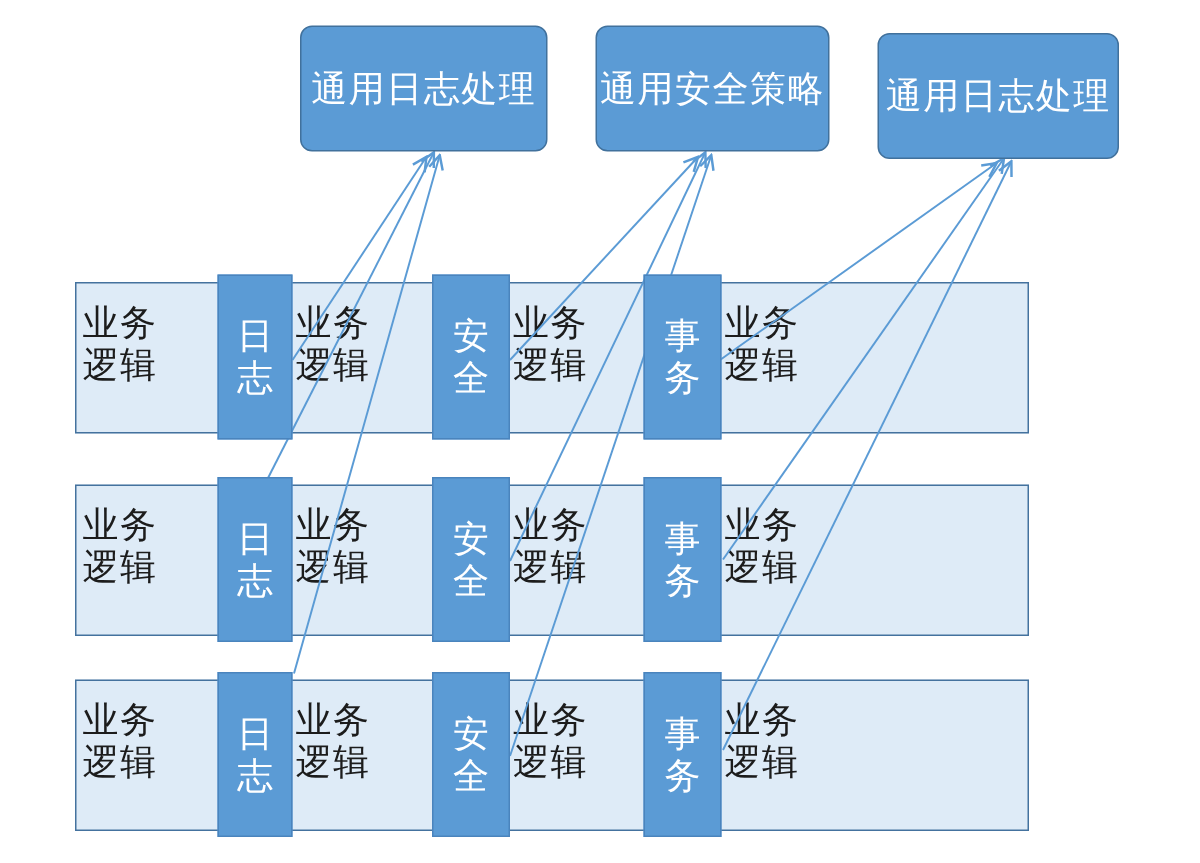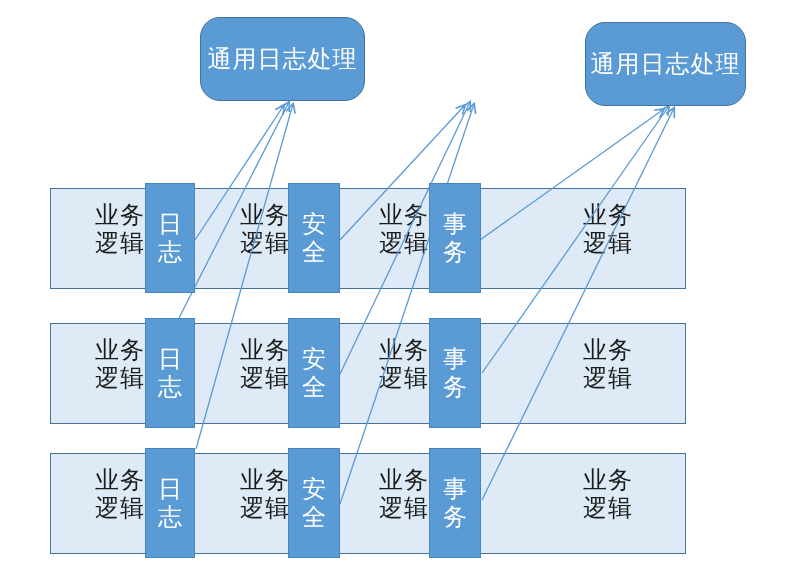--- a/index.html
+++ b/index.html
@@ -9,34 +9,34 @@
   }
   
   .bar {
     position:absolute; left:50px; width:636px; height:101px;
     background:#DEEBF7; border:1.5px solid #44729E; box-sizing:border-box;
     z-index:1;
   }
   
   .biz {
     position:absolute; z-index:2; font-size:24px; line-height:28px;
-    color:#1c1c1c; white-space:pre-line; text-align:right; letter-spacing:1px;
+    color:#1c1c1c; white-space:pre-line; text-align:left; letter-spacing:1px;
   }
   
   .aspect {
     position:absolute; z-index:4; width:50px; height:110px;
     background:#5B9BD5; border:1px solid #4a84bd; box-sizing:border-box;
     color:#ffffff; font-size:24px; line-height:28px; white-space:pre-line;
     text-align:center; display:flex; align-items:center; justify-content:center;
   }
   .aspect.w52 { width:52px; }
   
   .titlebox {
     position:absolute; z-index:5; height:84px;
-    background:#5B9BD5; border:1.5px solid #41719C; border-radius:20px;
+    background:#5B9BD5; border:1.5px solid #41719C; border-radius:8px;
     box-sizing:border-box; color:#ffffff; font-size:24px; letter-spacing:1px;
     display:flex; align-items:center; justify-content:center;
   }
   
   svg.connectors {
     position:absolute; left:0; top:0; width:800px; height:575px;
     z-index:3; pointer-events:none;
   }
   svg.connectors line { stroke:#5B9BD5; stroke-width:1.3; fill:none; }
 </style>
@@ -108,15 +108,16 @@
 务</div>
 
   <div class="aspect" style="left:145px; top:448px;">日
 志</div>
   <div class="aspect w52" style="left:288px; top:448px;">安
 全</div>
   <div class="aspect w52" style="left:429px; top:448px;">事
 务</div>
 
   <div class="titlebox" style="left:200px; top:17px; width:165px;">通用日志处理</div>
+  <div class="titlebox" style="left:397px; top:17px; width:156px;">通用安全策略</div>
   <div class="titlebox" style="left:585px; top:22px; width:161px;">通用日志处理</div>
 
 </div>
 
 </body></html>

